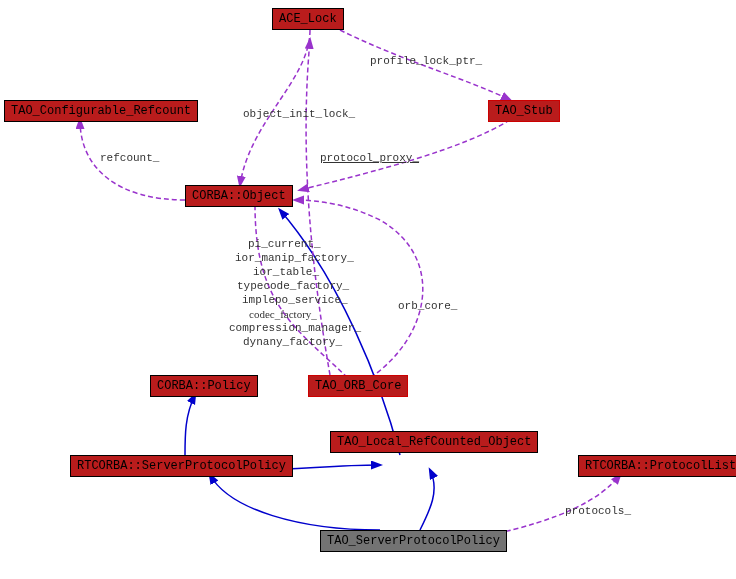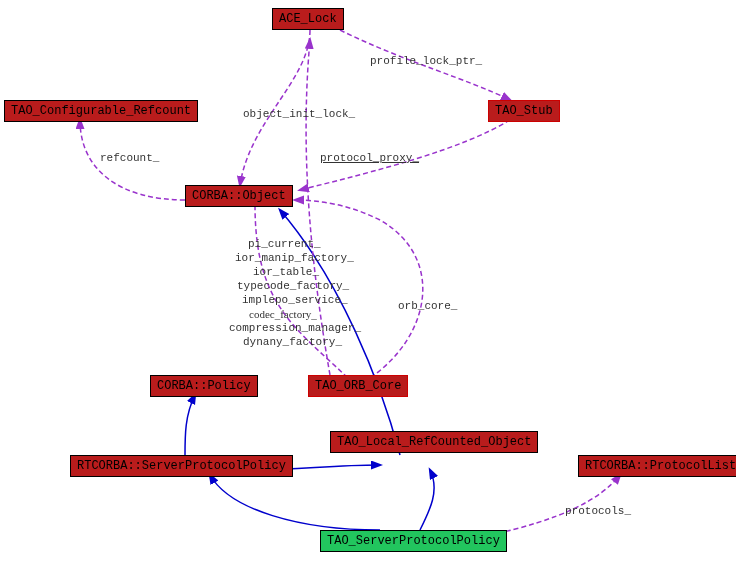--- a/index.html
+++ b/index.html
@@ -24,21 +24,21 @@
       background: #b91c1c;
       white-space: nowrap;
       font-size: 12px;
       font-family: 'Courier New', monospace;
     }
     .node-red {
       border-color: #cc0000;
       color: #000;
     }
     .node-gray {
-      background: #22c55e;
+      background: #737373;
     }
     svg.arrows {
       position: absolute;
       top: 0; left: 0;
       width: 736px;
       height: 579px;
       pointer-events: none;
     }
     .label-text {
       position: absolute;

